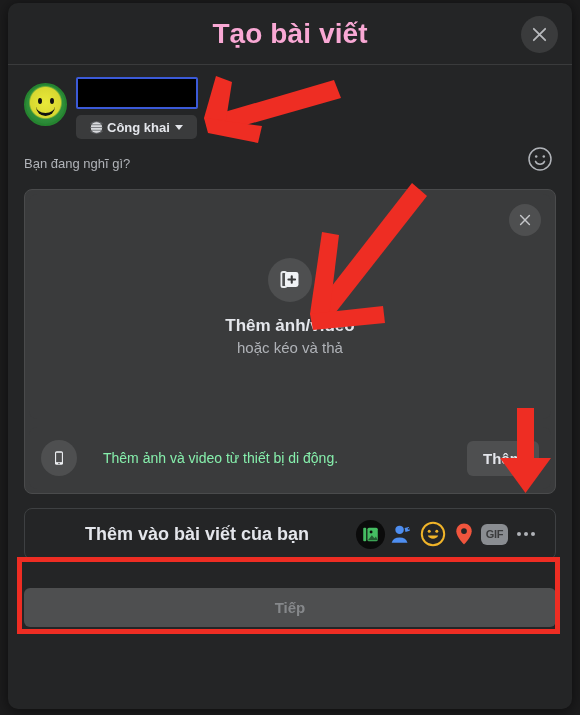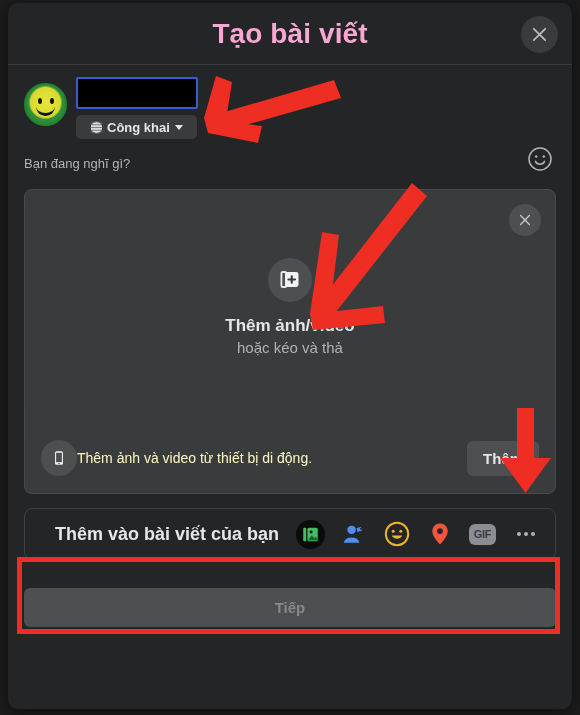--- a/index.html
+++ b/index.html
@@ -228,22 +228,22 @@
     box-sizing: border-box;
   }
   .phone-circle {
     width: 36px; height: 36px;
     border-radius: 50%;
     background: #4e4f50;
     display:flex; align-items:center; justify-content:center;
     flex: 0 0 auto;
   }
   .mobile-text {
-    margin-left: 0;
-    color: #fef9c3;
+    margin-left: 26px;
+    color: #86efac;
     font-size: 14px;
     flex: 1;
   }
   .add-btn {
     background: #4e4f50;
     color: #e4e6eb;
     font-size: 15px;
     font-weight: bold;
     border: none;
     border-radius: 6px;
@@ -270,21 +270,20 @@
   .addto-label {
     color: #e4e6eb;
     font-size: 18px;
     font-weight: bold;
     flex: 1;
     text-align: center;
   }
   .addto-icons {
     display: flex;
     align-items: center;
-    gap: 12px;
   }
   .ico-btn {
     width: 31px; height: 31px;
     display:flex; align-items:center; justify-content:center;
     cursor: pointer;
     border-radius: 50%;
   }
   .gif-badge {
     width: 27px; height: 21px;
     border-radius: 6px;

